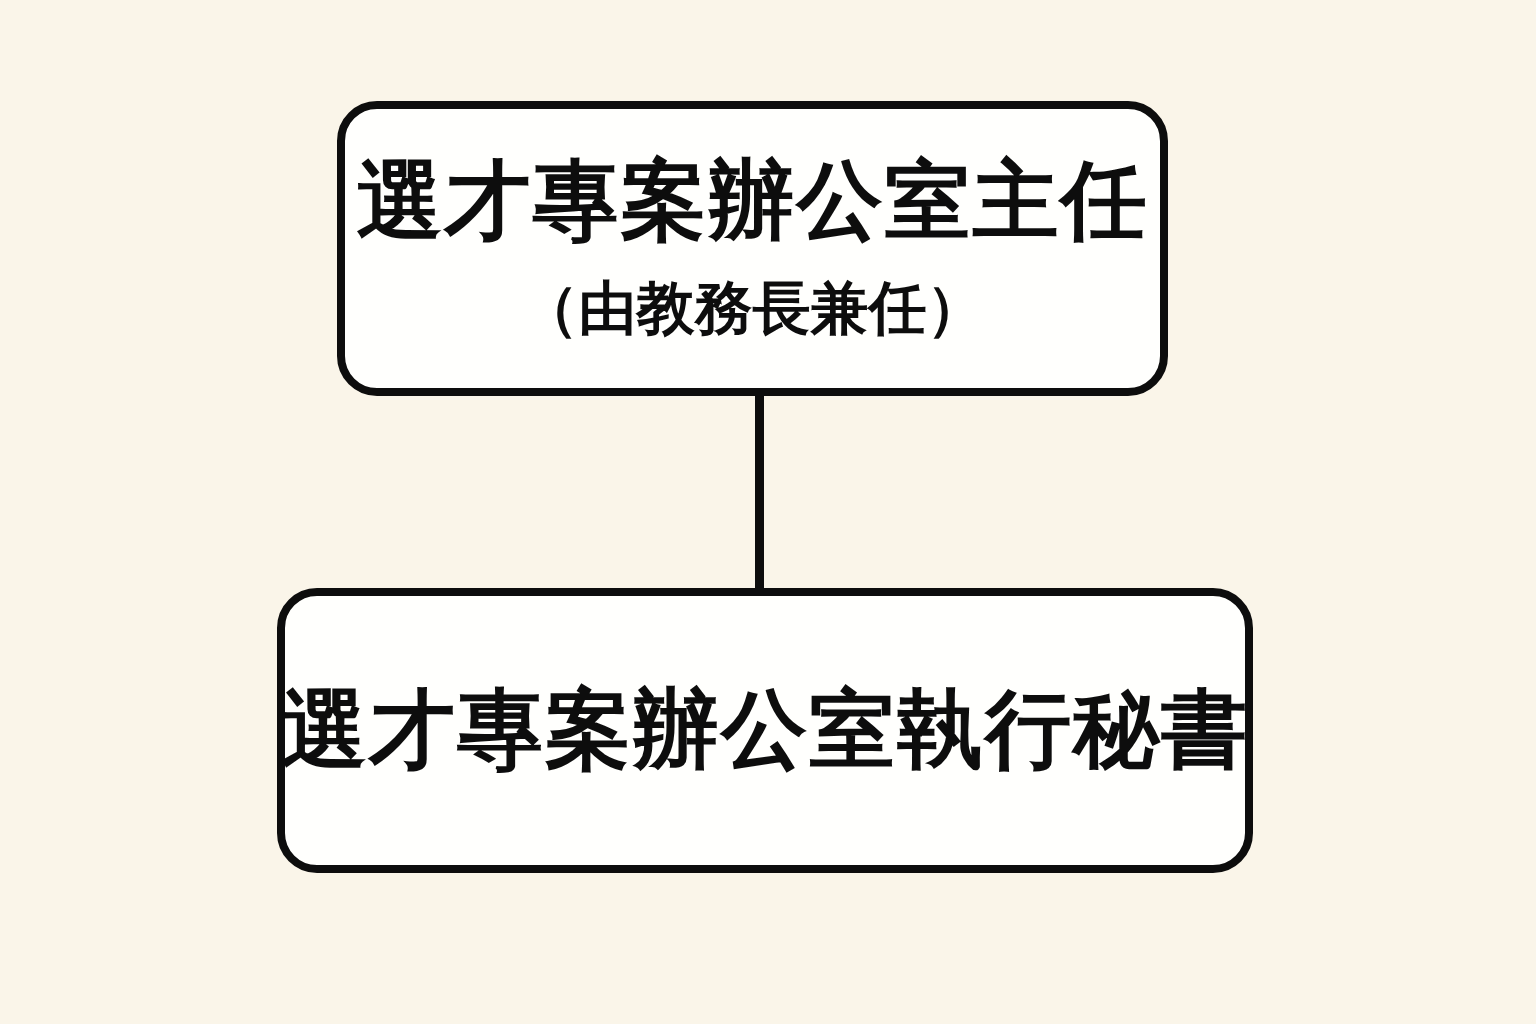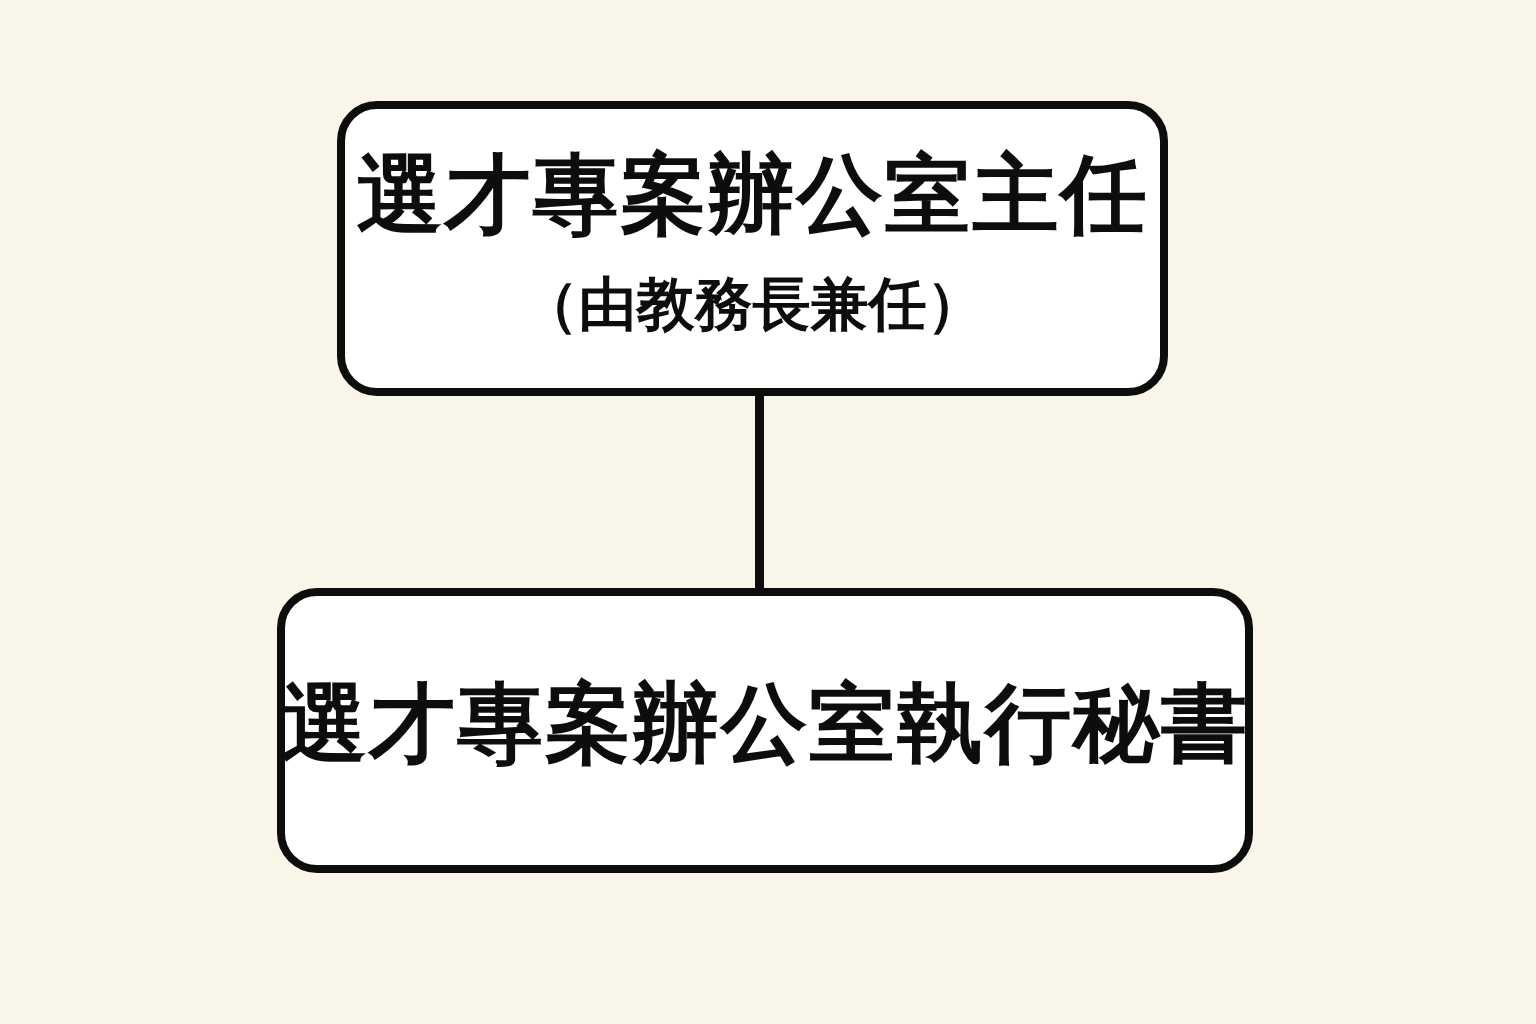--- a/index.html
+++ b/index.html
@@ -6,21 +6,21 @@
     margin: 0;
     padding: 0;
     background: #faf5e9;
   }
   .canvas {
     position: relative;
     width: 1536px;
     height: 1024px;
     background: #faf5e9;
     overflow: hidden;
-    font-family: Liberation Mono, monospace;
+    font-family: Liberation Serif, serif;
   }
   .org-node {
     position: absolute;
     box-sizing: border-box;
     background: #fffffd;
     border: 8px solid #0d0d0d;
     border-radius: 40px;
     display: flex;
     flex-direction: column;
     align-items: center;

